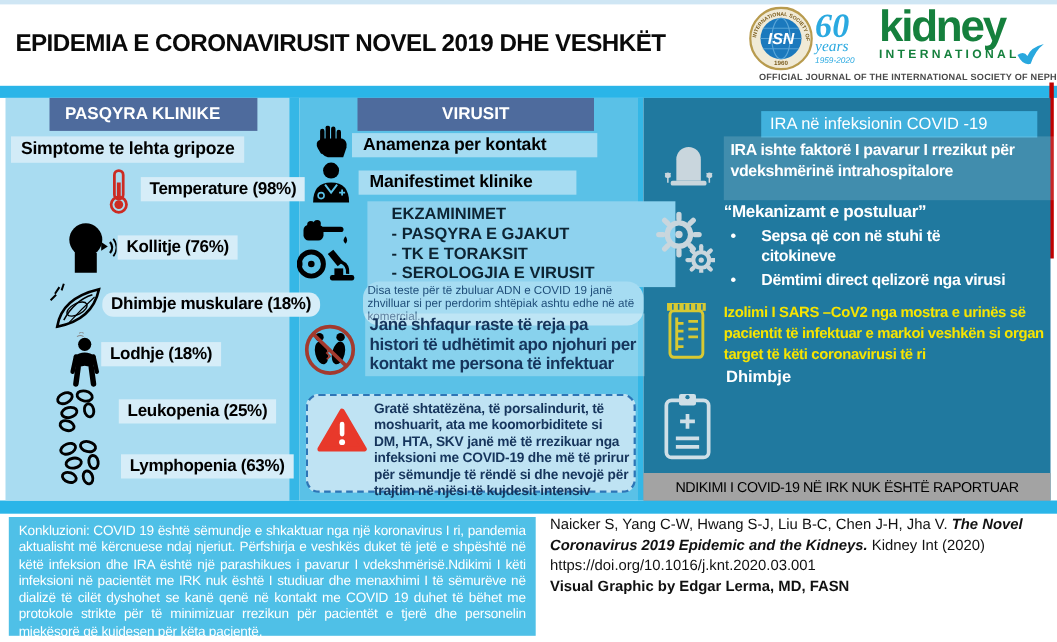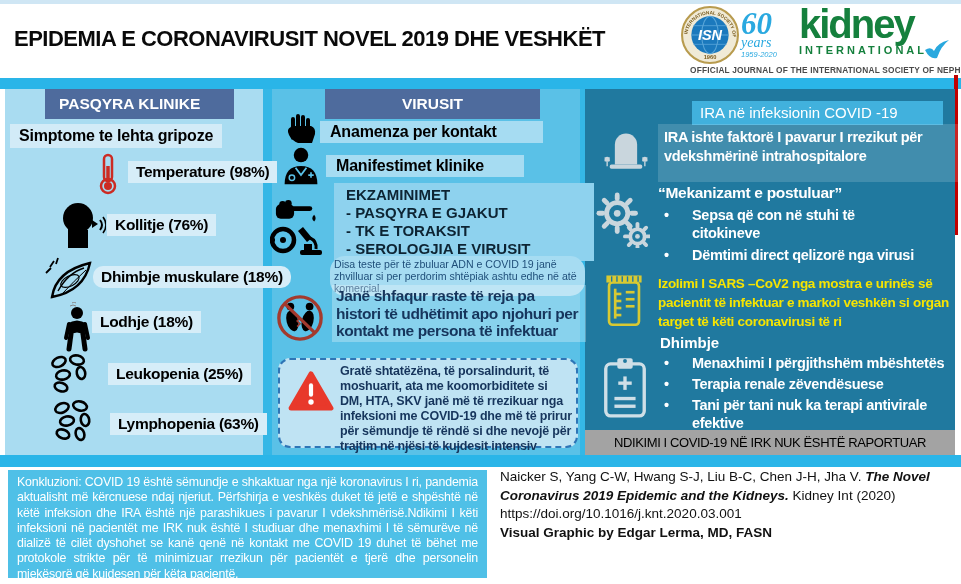--- a/index.html
+++ b/index.html
@@ -39,21 +39,21 @@
              color:#fff;font-weight:normal;font-size:15px;padding-left:8px;margin-left:32px;}
   
   .subtitle{left:10px;top:124px;background:#d2ebf7;color:#000;font-weight:bold;font-size:16px;
             padding:3px 9px;letter-spacing:-0.2px;white-space:nowrap;}
   .symlabel{background:#d6edf8;color:#000;font-weight:bold;font-size:15.5px;letter-spacing:-0.3px;
             padding:2px 8px;white-space:nowrap;}
   
   .midlabel{background:#a6dcf2;color:#000;font-weight:bold;font-size:16px;letter-spacing:-0.2px;
             padding:2px 10px;white-space:nowrap;}
   .examsbox{left:334px;top:183px;width:236px;background:#8ed2ee;color:#0d2433;font-weight:bold;
-            font-size:15px;line-height:18px;padding:3px 12px;}
+            font-size:15px;line-height:18px;padding:3px 22px;}
   .examnote{left:330px;top:256px;width:247px;background:#a6dcf2;color:#1f4e79;font-size:10.6px;
             line-height:12px;padding:2px 4px;border-radius:15px;}
   .newcases{left:332px;top:285px;width:246px;background:rgba(255,255,255,0.28);color:#16355c;
             font-weight:bold;font-size:15.5px;line-height:17.5px;letter-spacing:-0.4px;padding:2px 4px;}
   .warnbox{left:278px;top:358px;width:296px;height:86px;background:#bfe3f3;border:2px dashed #2e75b6;
            border-radius:12px;}
   .warntext{left:340px;top:364px;width:232px;color:#16355c;font-weight:bold;font-size:12.5px;
             line-height:15px;letter-spacing:-0.2px;}
   
   .riskbox{left:658px;top:124px;width:292px;height:50px;background:rgba(255,255,255,0.15);
@@ -337,25 +337,20 @@
       <rect x="6" y="9" width="40" height="54" rx="5"></rect>
       <rect x="18" y="3" width="16" height="11" rx="2" fill="#cfdfe7" stroke="none"></rect>
       <circle cx="26" cy="6" r="2" fill="#20799f" stroke="none"></circle>
       <line x1="26" y1="22" x2="26" y2="36"></line>
         <line x1="19" y1="29" x2="33" y2="29"></line>
       <line x1="15" y1="45" x2="37" y2="45"></line>
         <line x1="15" y1="53" x2="37" y2="53"></line>
     </g>
   </svg>
   <div class="abs trajtitle">Dhimbje</div>
-  <div class="abs trajlist">
-    <div class="bullet">Menaxhimi I përgjithshëm mbështetës</div>
-    <div class="bullet">Terapia renale zëvendësuese</div>
-    <div class="bullet b3">Tani për tani nuk ka terapi antivirale efektive</div>
-  </div>
 
   <div class="abs yellowbanner">NDIKIMI I COVID-19 NË IRK NUK ËSHTË RAPORTUAR</div>
 
   <div class="abs conclusion">Konkluzioni: COVID 19 është sëmundje e shkaktuar nga një koronavirus I ri, pandemia aktualisht më kërcnuese ndaj njeriut. Përfshirja e veshkës duket të jetë e shpështë në këtë infeksion dhe IRA është një parashikues i pavarur I vdekshmërisë.Ndikimi I këti infeksioni në pacientët me IRK nuk është I studiuar dhe menaxhimi I të sëmurëve në dializë të cilët dyshohet se kanë qenë në kontakt me COVID 19 duhet të bëhet me protokole strikte për të minimizuar rrezikun për pacientët e tjerë dhe personelin mjekësorë që kujdesen për këta pacientë.</div>
   <div class="abs citation">
     <span>Naicker S, Yang C-W, Hwang S-J, Liu B-C, Chen J-H, Jha V. </span><span class="ctitle">The Novel Coronavirus 2019 Epidemic and the Kidneys.</span><span> Kidney Int (2020)</span>
     <div>https://doi.org/10.1016/j.knt.2020.03.001</div>
     <div class="credit">Visual Graphic by Edgar Lerma, MD, FASN</div>
   </div>
 

